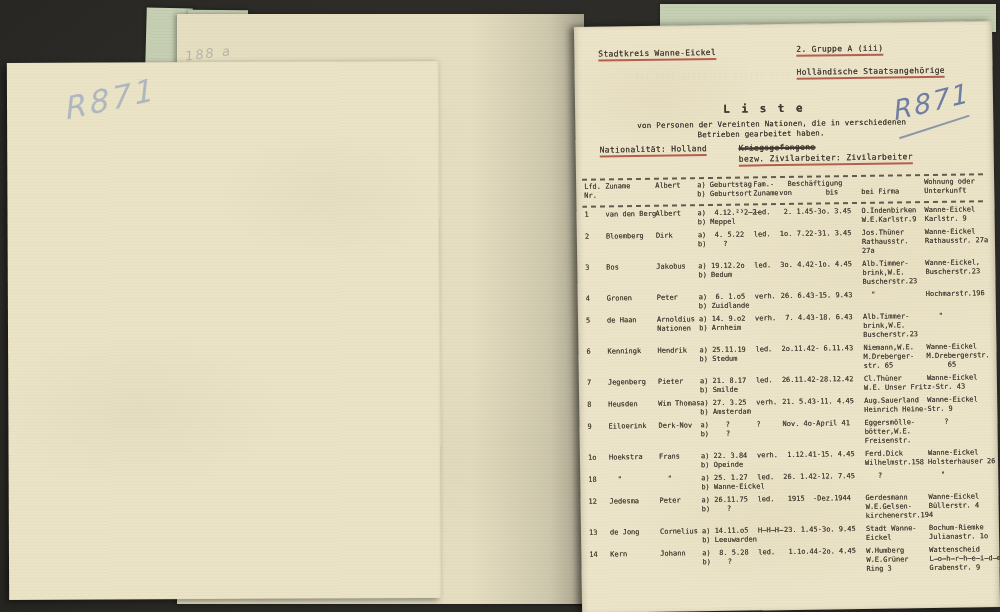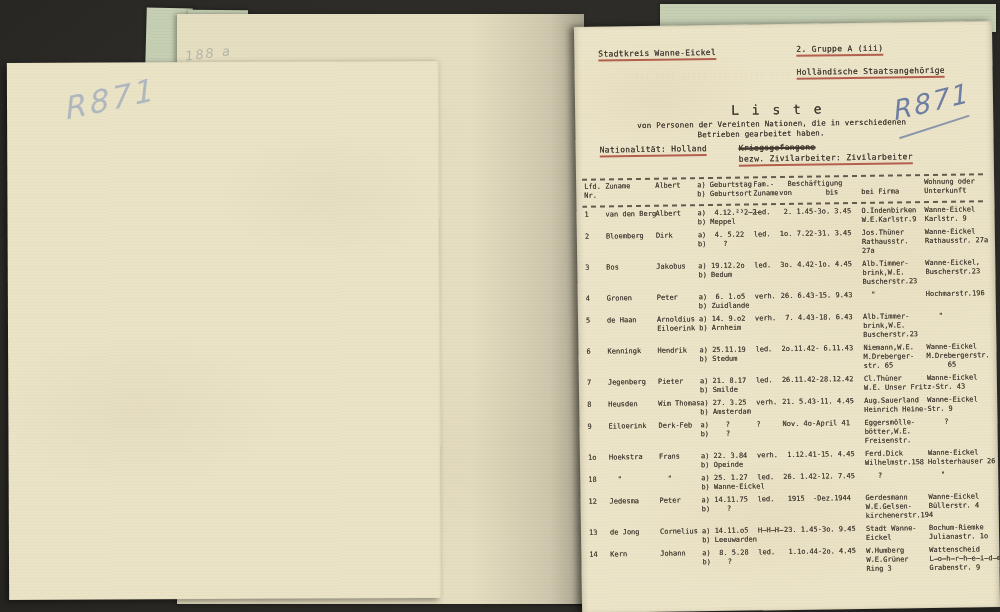--- a/index.html
+++ b/index.html
@@ -90,21 +90,21 @@
 
   <div class="sheet right-page">
 
     <div class="ghost" style="left:60px;top:46px;">||| |||| ||||| ||| |||||| |||| |||||</div>
     <div class="ghost" style="left:120px;top:150px;">|||| ||||| |||||||| |||| ||||</div>
 
     <span class="tw h8 redline" style="left:24px;top:23px;">Stadtkreis Wanne-Eickel</span>
     <span class="tw h8 redline" style="left:222px;top:21px;">2. Gruppe A (iii)</span>
     <span class="tw h8 redline" style="left:222px;top:44px;">Holländische Staatsangehörige</span>
 
-    <span class="tw" style="left:156px;top:78px;font-size:13px;letter-spacing:2.5px;font-weight:normal;">L i s t e</span>
+    <span class="tw" style="left:148px;top:78px;font-size:11px;letter-spacing:2.5px;font-weight:bold;">L i s t e</span>
     <span class="tw h75" style="left:62px;top:95px;">von Personen der Vereinten Nationen, die in verschiedenen</span>
     <span class="tw h75" style="left:122px;top:105px;">Betrieben gearbeitet haben.</span>
 
     <span class="tw h8 redline" style="left:24px;top:119px;">Nationalität: Holland</span>
     <span class="tw h8 struck" style="left:163px;top:119px;">Kriegsgefangene</span>
     <span class="tw h8 redline" style="left:163px;top:130px;">bezw. Zivilarbeiter: Zivilarbeiter</span>
 
     <div class="hand stamp-right">R871</div>
     <div class="stamp-swoosh"></div>
 
@@ -203,21 +203,21 @@
 b) Zuidlande</td>
     <td>verh.</td>
     <td>26. 6.43-15. 9.43</td>
     <td>  "</td>
     <td>Hochmarstr.196</td>
   </tr>
           <tr>
     <td>5</td>
     <td>de Haan</td>
     <td>Arnoldius
-Eiloerink</td>
+Nationen</td>
     <td>a) 14. 9.o2
 b) Arnheim</td>
     <td>verh.</td>
     <td> 7. 4.43-18. 6.43</td>
     <td>Alb.Timmer-
 brink,W.E.
 Buscherstr.23</td>
     <td>   "</td>
   </tr>
           <tr>
@@ -255,21 +255,21 @@
 b) Amsterdam</td>
     <td>verh.</td>
     <td>21. 5.43-11. 4.45</td>
     <td>Aug.Sauerland
 Heinrich Heine-Str. 9</td>
     <td>Wanne-Eickel</td>
   </tr>
           <tr>
     <td>9</td>
     <td>Eiloerink</td>
-    <td>Derk-Feb</td>
+    <td>Derk-Nov</td>
     <td>a)    ?
 b)    ?</td>
     <td>?</td>
     <td>Nov. 4o-April 41</td>
     <td>Eggersmölle-
 bötter,W.E.
 Freisenstr.</td>
     <td>    ?</td>
   </tr>
           <tr>
@@ -293,21 +293,21 @@
 b) Wanne-Eickel</td>
     <td>led.</td>
     <td>26. 1.42-12. 7.45</td>
     <td>   ?</td>
     <td>   "</td>
   </tr>
           <tr>
     <td>12</td>
     <td>Jedesma</td>
     <td>Peter</td>
-    <td>a) 14.11.75
+    <td>a) 26.11.75
 b)    ?</td>
     <td>led.</td>
     <td> 1915  -Dez.1944</td>
     <td>Gerdesmann
 W.E.Gelsen-
 kirchenerstr.194</td>
     <td>Wanne-Eickel
 Büllerstr. 4</td>
   </tr>
           <tr>

